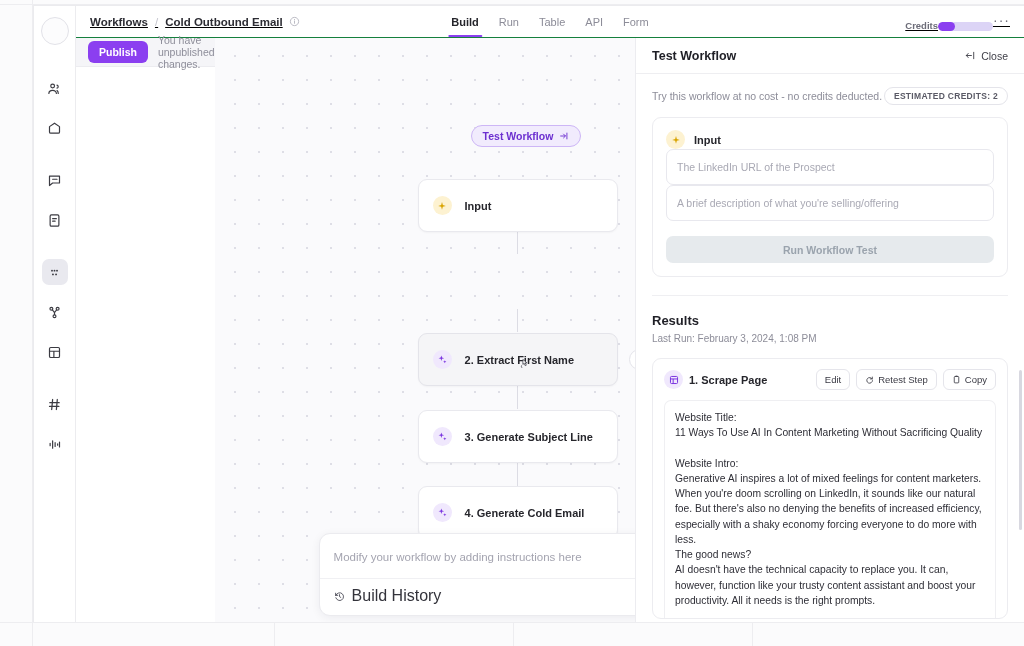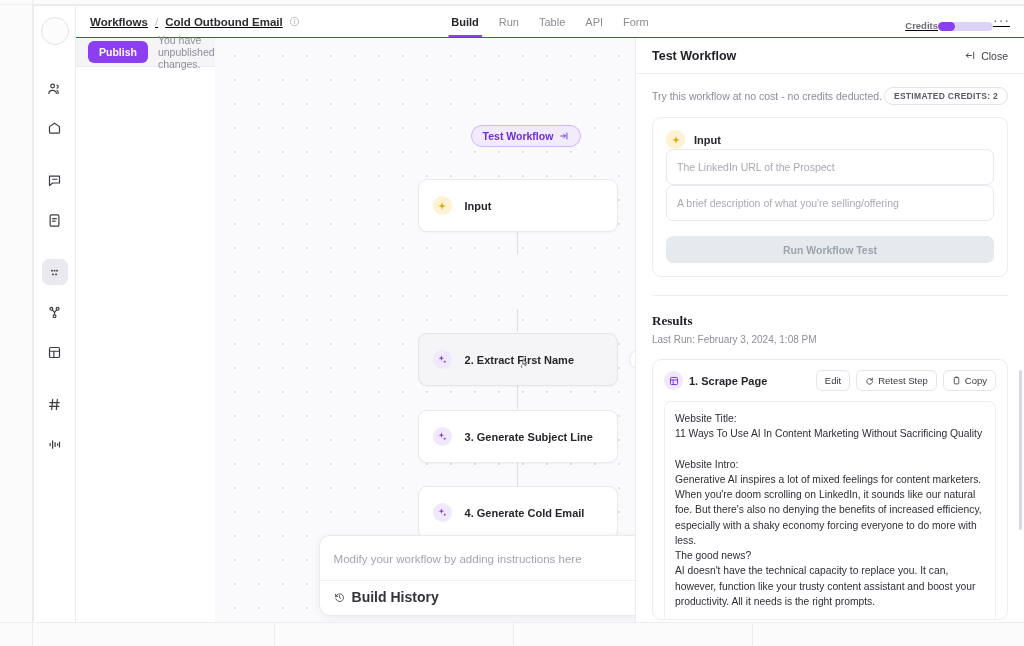--- a/index.html
+++ b/index.html
@@ -133,21 +133,21 @@
   .prompt-input::placeholder { color: #a4a4b0; }
   .send-btn {
     width: 21px; height: 21px; border-radius: 50%; background: #bcc3cb;
     display: flex; align-items: center; justify-content: center; color: #fff;
     flex: 0 0 21px; cursor: pointer;
   }
   .prompt-foot {
     border-top: 1px solid #f0f0f3; padding: 8px 14px 10px; display: flex;
     align-items: center; gap: 7px; cursor: pointer;
   }
-  .prompt-foot span.lbl { font-size: 14px; font-weight: 700; color: #33333b; }
+  .prompt-foot span.lbl { font-size: 16px; font-weight: 400; color: #33333b; }
   .prompt-foot .ic { color: #51515c; display: flex; }
 
   
   .panel {
     width: 389px; flex: 0 0 389px; border-left: 1px solid #ececf0;
     background: #fff; display: flex; flex-direction: column; min-height: 0;
   }
   .panel-head {
     height: 36px; flex: 0 0 36px; display: flex; align-items: center;
     padding: 0 16px; border-bottom: 1px solid #eeeef1;
@@ -176,21 +176,21 @@
   }
   .field::placeholder { color: #a9a9b4; }
   .run-btn {
     width: 100%; height: 27px; margin-top: 15px; border: none; border-radius: 7px;
     background: #e6eaed; color: #9aa3ad; font-size: 10.5px; font-weight: 600;
     font-family: "Liberation Sans", sans-serif; cursor: default;
   }
 
   .divider { height: 1px; background: #efeff2; margin: 18px 0 0; }
 
-  .results-h { font-size: 13px; font-weight: 700; color: #1f1f26; margin-top: 17px; font-family: Liberation Serif, serif; }
+  .results-h { font-size: 13px; font-weight: 700; color: #1f1f26; margin-top: 17px; }
   .lastrun { font-size: 10px; color: #8d8d99; margin-top: 5px; }
 
   .res-card { margin-top: 14px; border: 1px solid #ececf0; border-radius: 9px; padding: 10px 11px 0; }
   .res-head { display: flex; align-items: center; gap: 6px; }
   .res-actions { margin-left: auto; display: flex; gap: 6px; }
   .mini-btn {
     border: 1px solid #e5e5eb; background: #fff; border-radius: 6px;
     font-size: 9.5px; color: #3a3a44; padding: 4px 8px; display: flex;
     align-items: center; gap: 4px; cursor: pointer; font-family: "Liberation Sans", sans-serif;
   }

